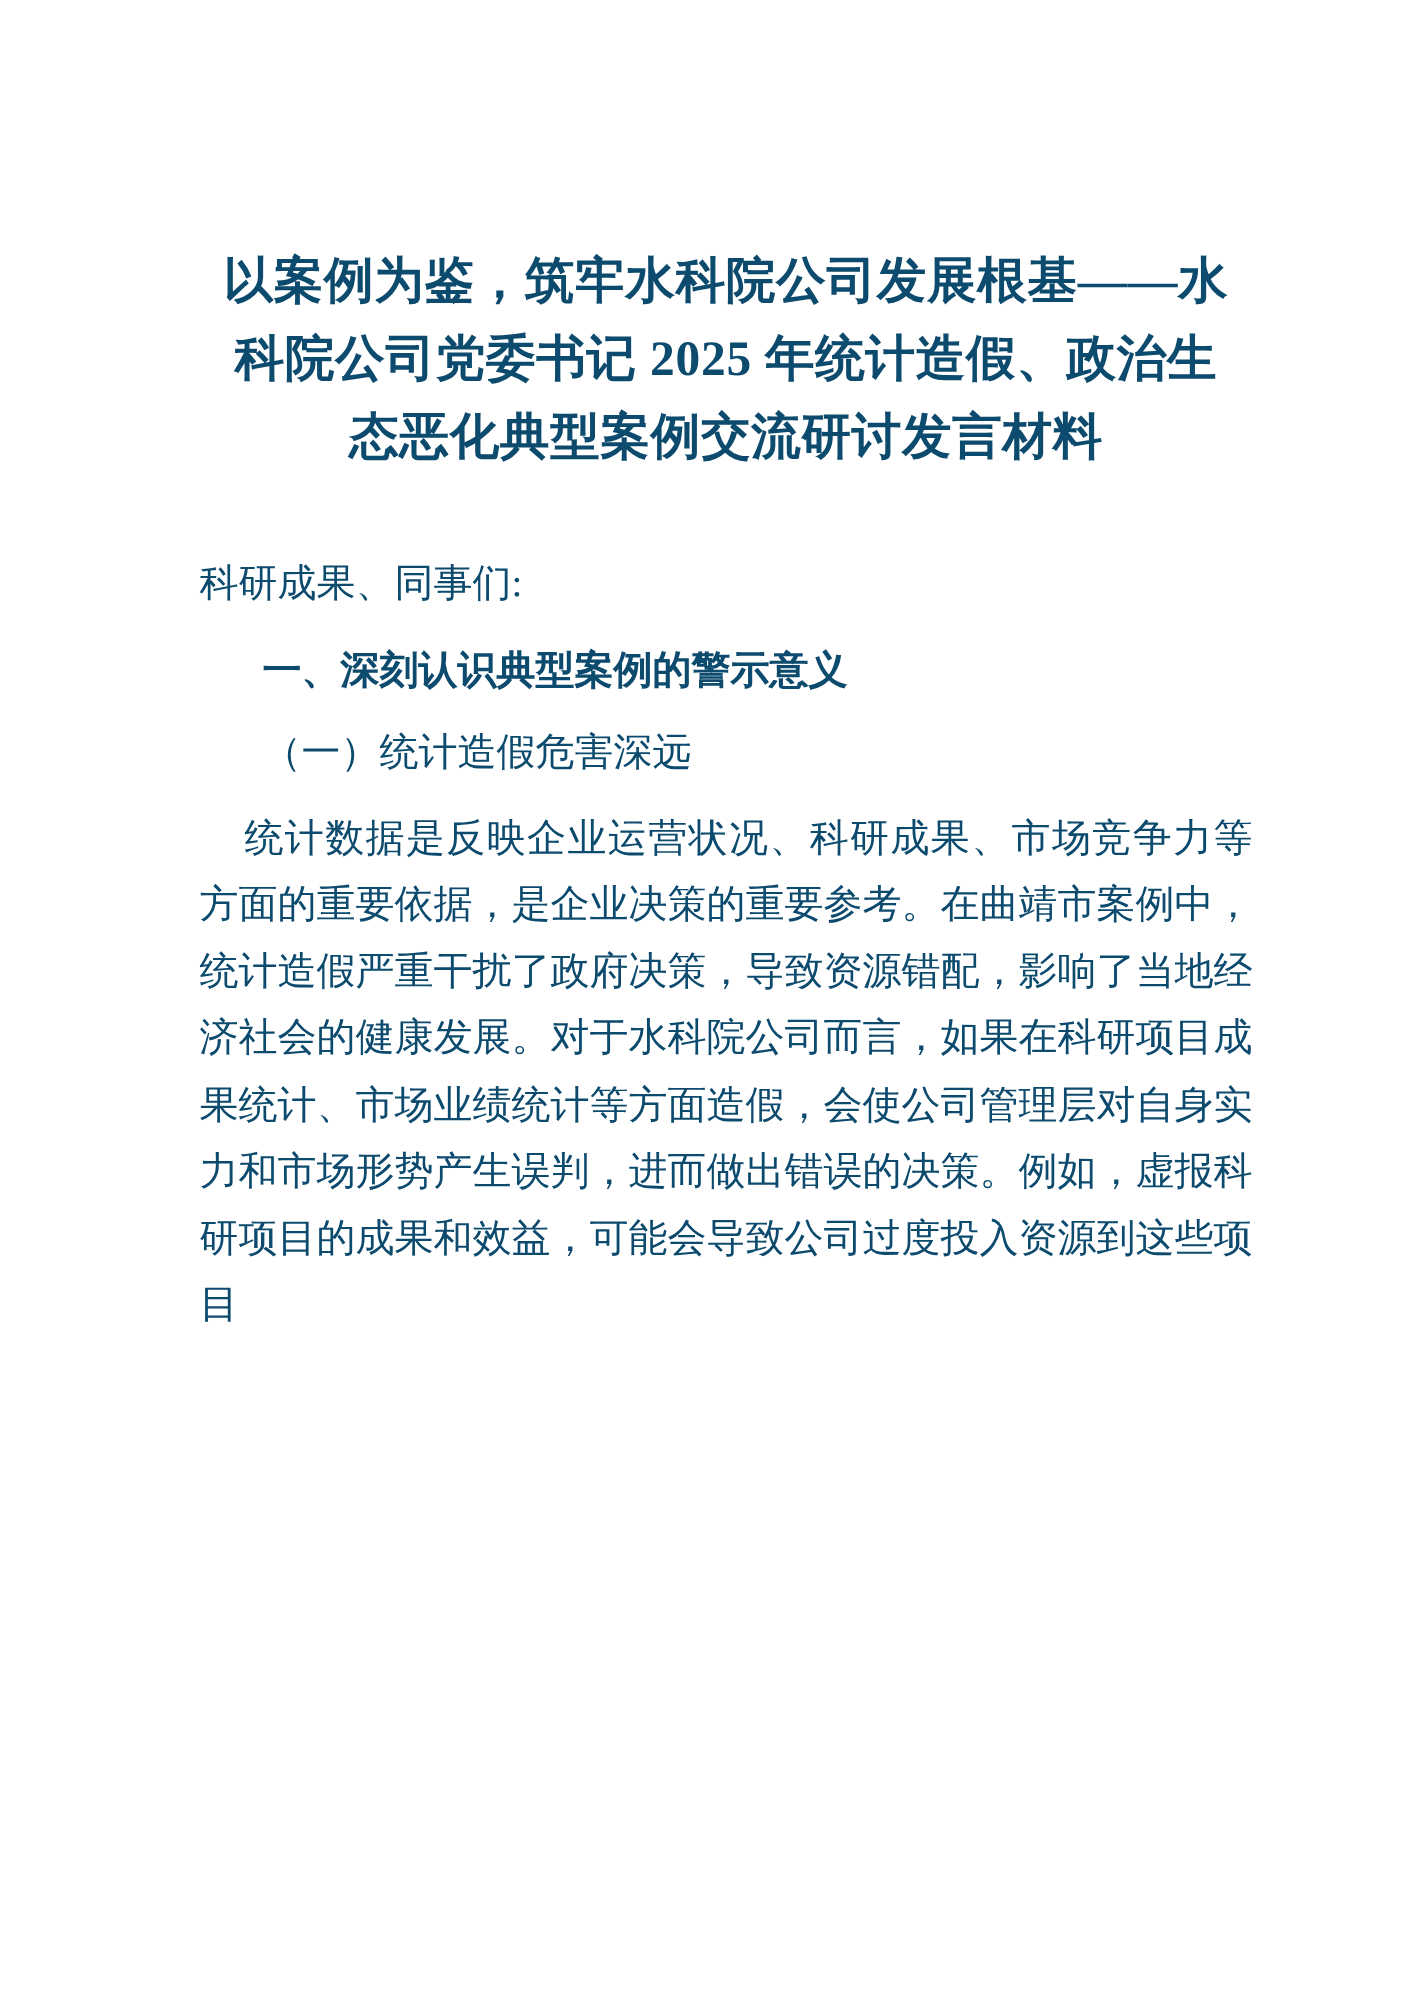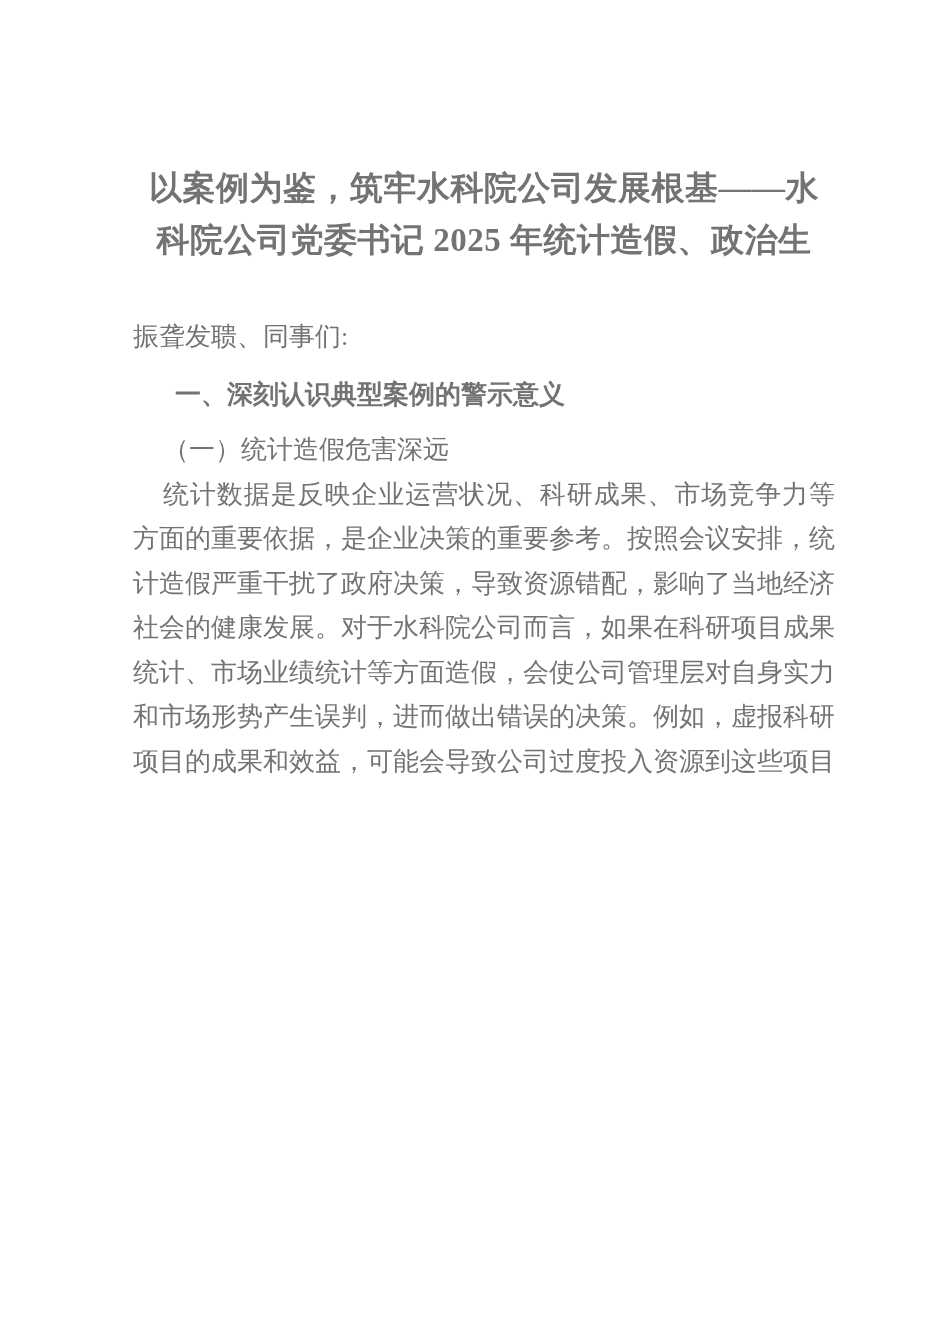--- a/index.html
+++ b/index.html
@@ -11,21 +11,21 @@
     height: 1344px;
     background: #ffffff;
     overflow: hidden;
   }
   .page {
     box-sizing: border-box;
     width: 950px;
     height: 1344px;
     padding: 162px 115px 0 133px;
     background: #ffffff;
-    color: #737373;
+    color: #0c4a6e;
     font-family: "Liberation Serif", "DejaVu Serif", serif;
   }
   .doc-title {
     margin: 0 0 49px 0;
     font-size: 33px;
     font-weight: bold;
     line-height: 52px;
     text-align: center;
     letter-spacing: 0.5px;
   }
@@ -46,36 +46,37 @@
     text-indent: 30px;
   }
   .section-heading {
     margin: 12px;
     text-indent: 30px;
     font-family: "Liberation Sans", "DejaVu Sans", sans-serif;
     font-weight: bold;
     text-align: left;
   }
   .section-subheading {
-    margin: 0;
+    margin: 12px;
     text-indent: 30px;
     font-weight: normal;
     text-align: left;
   }
 </style>
 </head>
 <body>
 
 <div class="page">
 
   <h1 class="doc-title">
     <div class="title-line">以案例为鉴，筑牢水科院公司发展根基——水</div>
     <div class="title-line">科院公司党委书记 2025 年统计造假、政治生</div>
+    <div class="title-line">态恶化典型案例交流研讨发言材料</div>
   </h1>
 
   <div class="doc-body">
-    <p class="salutation">振聋发聩、同事们:</p>
+    <p class="salutation">科研成果、同事们:</p>
     <p class="section-heading">一、深刻认识典型案例的警示意义</p>
     <p class="section-subheading">（一）统计造假危害深远</p>
-    <p class="para">统计数据是反映企业运营状况、科研成果、市场竞争力等方面的重要依据，是企业决策的重要参考。按照会议安排，统计造假严重干扰了政府决策，导致资源错配，影响了当地经济社会的健康发展。对于水科院公司而言，如果在科研项目成果统计、市场业绩统计等方面造假，会使公司管理层对自身实力和市场形势产生误判，进而做出错误的决策。例如，虚报科研项目的成果和效益，可能会导致公司过度投入资源到这些项目</p>
+    <p class="para">统计数据是反映企业运营状况、科研成果、市场竞争力等方面的重要依据，是企业决策的重要参考。在曲靖市案例中，统计造假严重干扰了政府决策，导致资源错配，影响了当地经济社会的健康发展。对于水科院公司而言，如果在科研项目成果统计、市场业绩统计等方面造假，会使公司管理层对自身实力和市场形势产生误判，进而做出错误的决策。例如，虚报科研项目的成果和效益，可能会导致公司过度投入资源到这些项目</p>
   </div>
 
 </div>
 
 </body></html>

